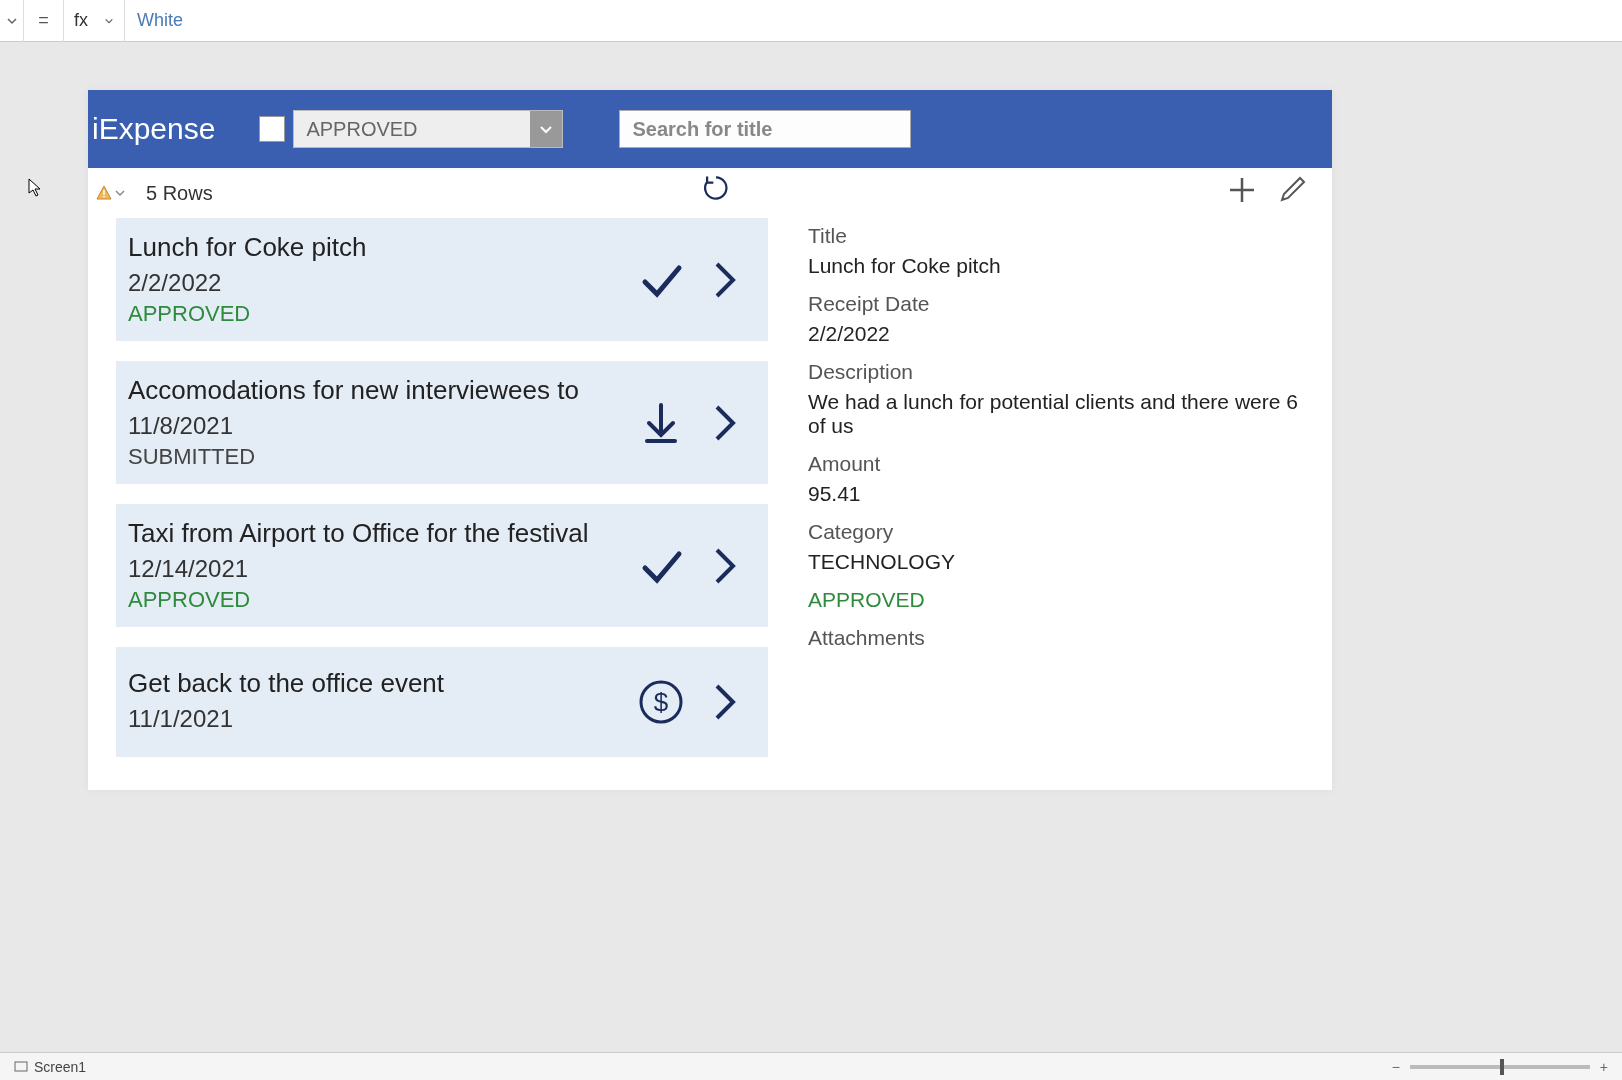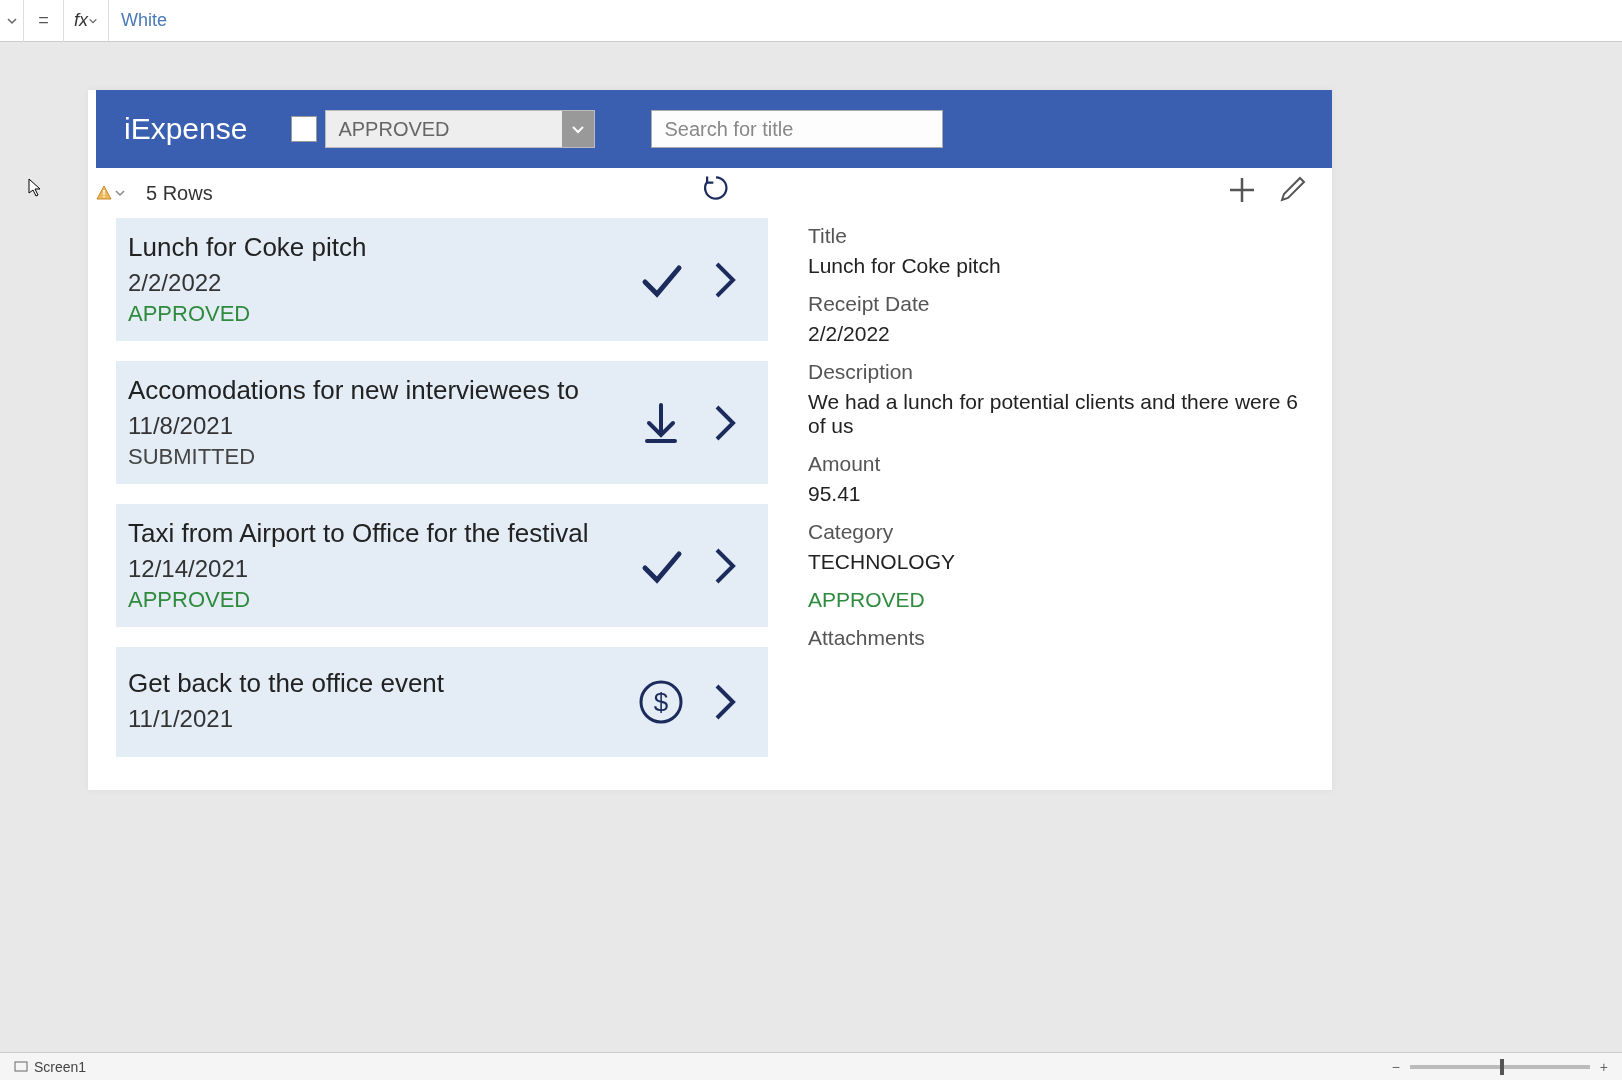--- a/index.html
+++ b/index.html
@@ -21,25 +21,24 @@
 }
 .formula-bar .equals-btn {
   width: 40px; height: 42px;
   display: flex; align-items: center; justify-content: center;
   border-right: 1px solid #ddd;
   font-size: 18px; color: #555;
   cursor: pointer;
 }
 .formula-bar .fx-label {
   padding: 0 10px;
-  font-style: italic;
   font-family: Georgia, serif;
   font-size: 18px;
   color: #333;
-  display: flex; align-items: center; gap: 0;
+  display: flex; align-items: center; gap: 16px;
   border-right: 1px solid #ddd;
   height: 100%;
 }
 .formula-bar .fx-input {
   flex: 1;
   padding: 8px 12px;
   font-size: 18px;
   color: #4a7ab5;
   border: none;
   outline: none;
@@ -61,23 +60,22 @@
   background: #fff;
   box-shadow: 0 0 8px rgba(0,0,0,0.05);
 }
 
 
 .app-header {
   height: 78px;
   background: #3b5fb0;
   display: flex;
   align-items: center;
-  padding: 0 28px;
+  padding: 0 4px;
   gap: 44px;
-  margin-left: 8px;
 }
 .app-title {
   color: #fff;
   font-size: 30px;
   font-weight: 400;
 }
 .filter-group {
   display: flex;
   align-items: center;
   gap: 8px;
@@ -104,20 +102,21 @@
   display: flex; align-items: center; justify-content: center;
 }
 .search-box {
   width: 292px; height: 38px;
   background: #fdfdfd;
   border: 1px solid #aaa;
   padding: 0 12px;
   display: flex; align-items: center;
   font-size: 20px; color: #888;
   margin-left: 12px;
+  font-weight: bold;
 }
 
 
 .app-body {
   display: flex;
   height: calc(100% - 78px);
 }
 .list-pane {
   width: 680px;
   display: flex; flex-direction: column;

